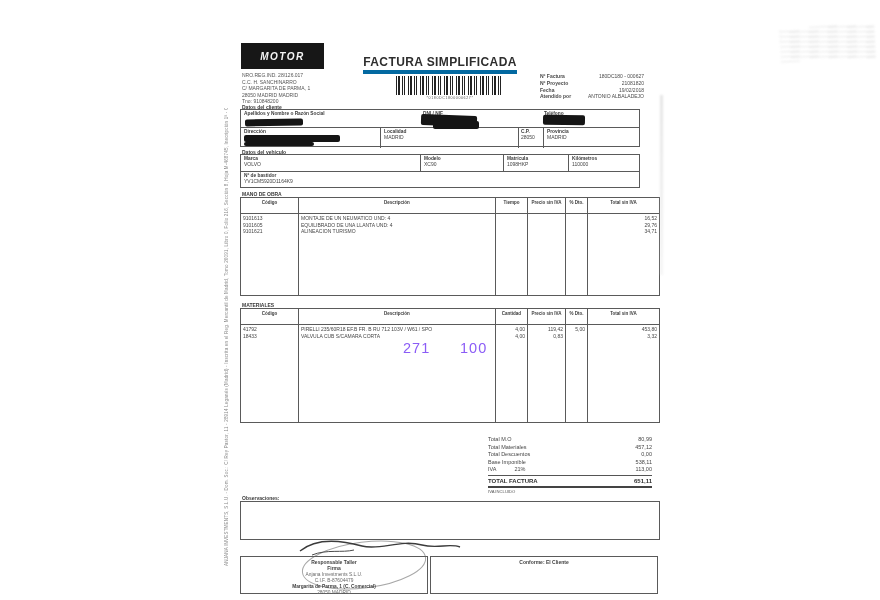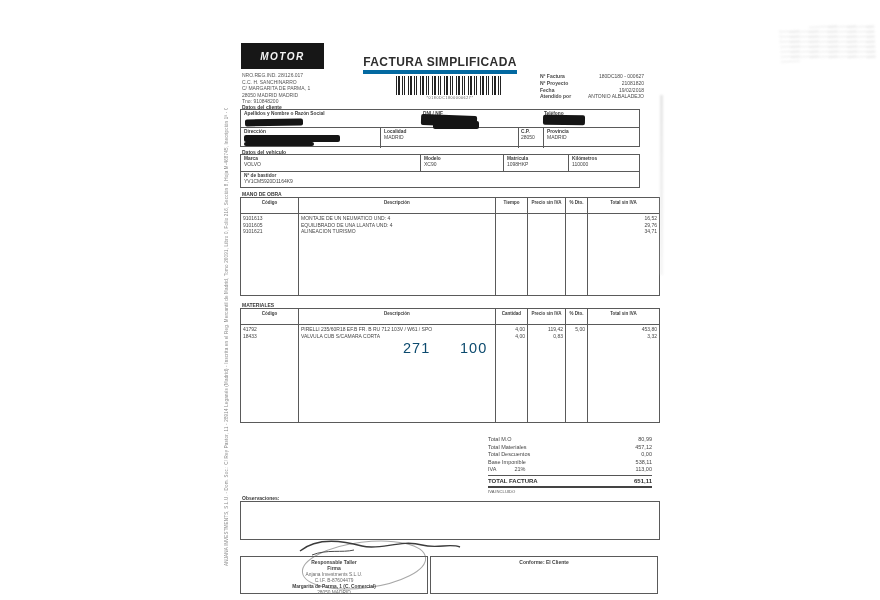--- a/index.html
+++ b/index.html
@@ -70,21 +70,21 @@
   .sign-right { left:430px; top:556px; width:228px; height:38px; text-align:center; }
   .stamp-line { font-size:4.8px; line-height:6.2px; color:#6a6a6a; }
   .stamp-line.dark { color:#3c3c3c; font-weight:bold; }
 
   
   .side-text { left:224px; top:108px; height:458px; width:8px;
                writing-mode:vertical-rl; transform:rotate(180deg);
                font-size:4.5px; letter-spacing:0.2px; color:#8a8a8a; white-space:nowrap; overflow:hidden; }
 
   
-  .overlay-num { position:absolute; font-size:14.5px; color:#0c4a6e; letter-spacing:1px; }
+  .overlay-num { position:absolute; font-size:14.5px; color:#8b5cf6; letter-spacing:1px; }
 
   
   .noise-tr { left:780px; top:26px; width:95px; height:34px;
               background:repeating-linear-gradient(3deg, rgba(130,130,130,0.35) 0 1.5px, rgba(255,255,255,0) 1.5px 5px);
               filter:blur(1.2px); transform:rotate(-3deg); opacity:0.5; }
   .noise-fold { left:660px; top:95px; width:3px; height:180px;
                 background:linear-gradient(#b5b5b5,#e2e2e2); opacity:0.35; filter:blur(0.8px); }
 </style>
 </head>
 <body>

